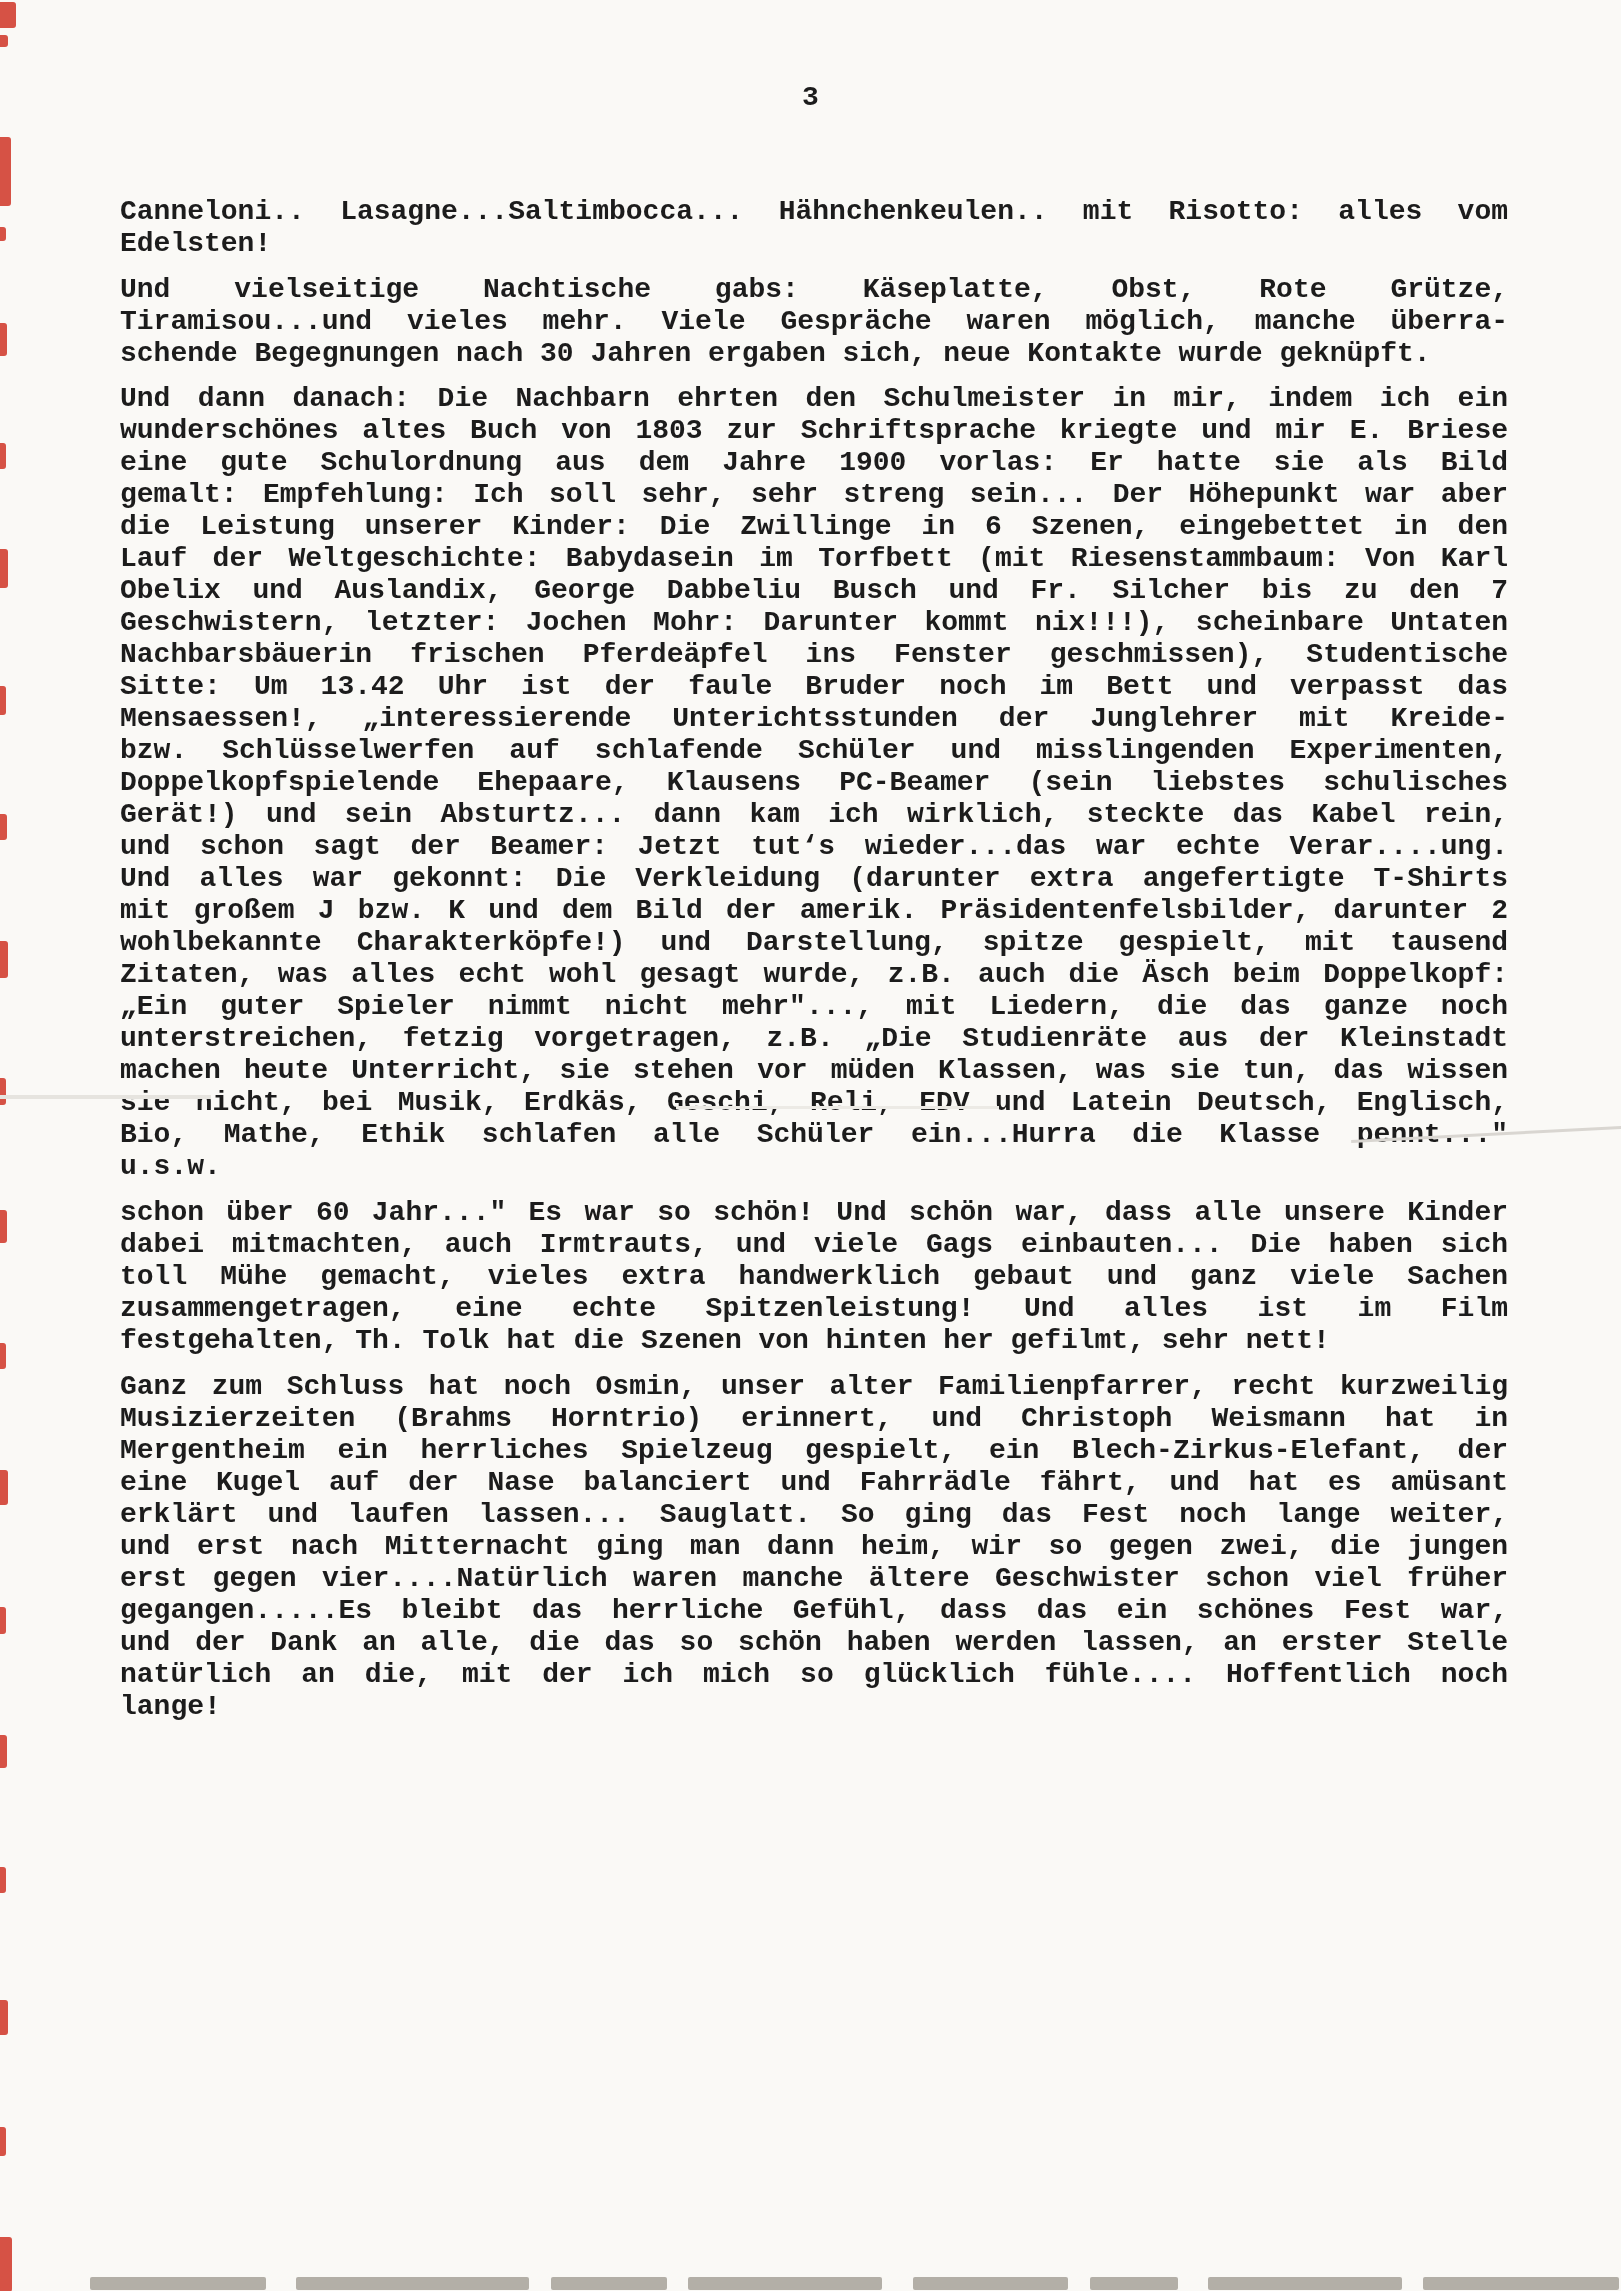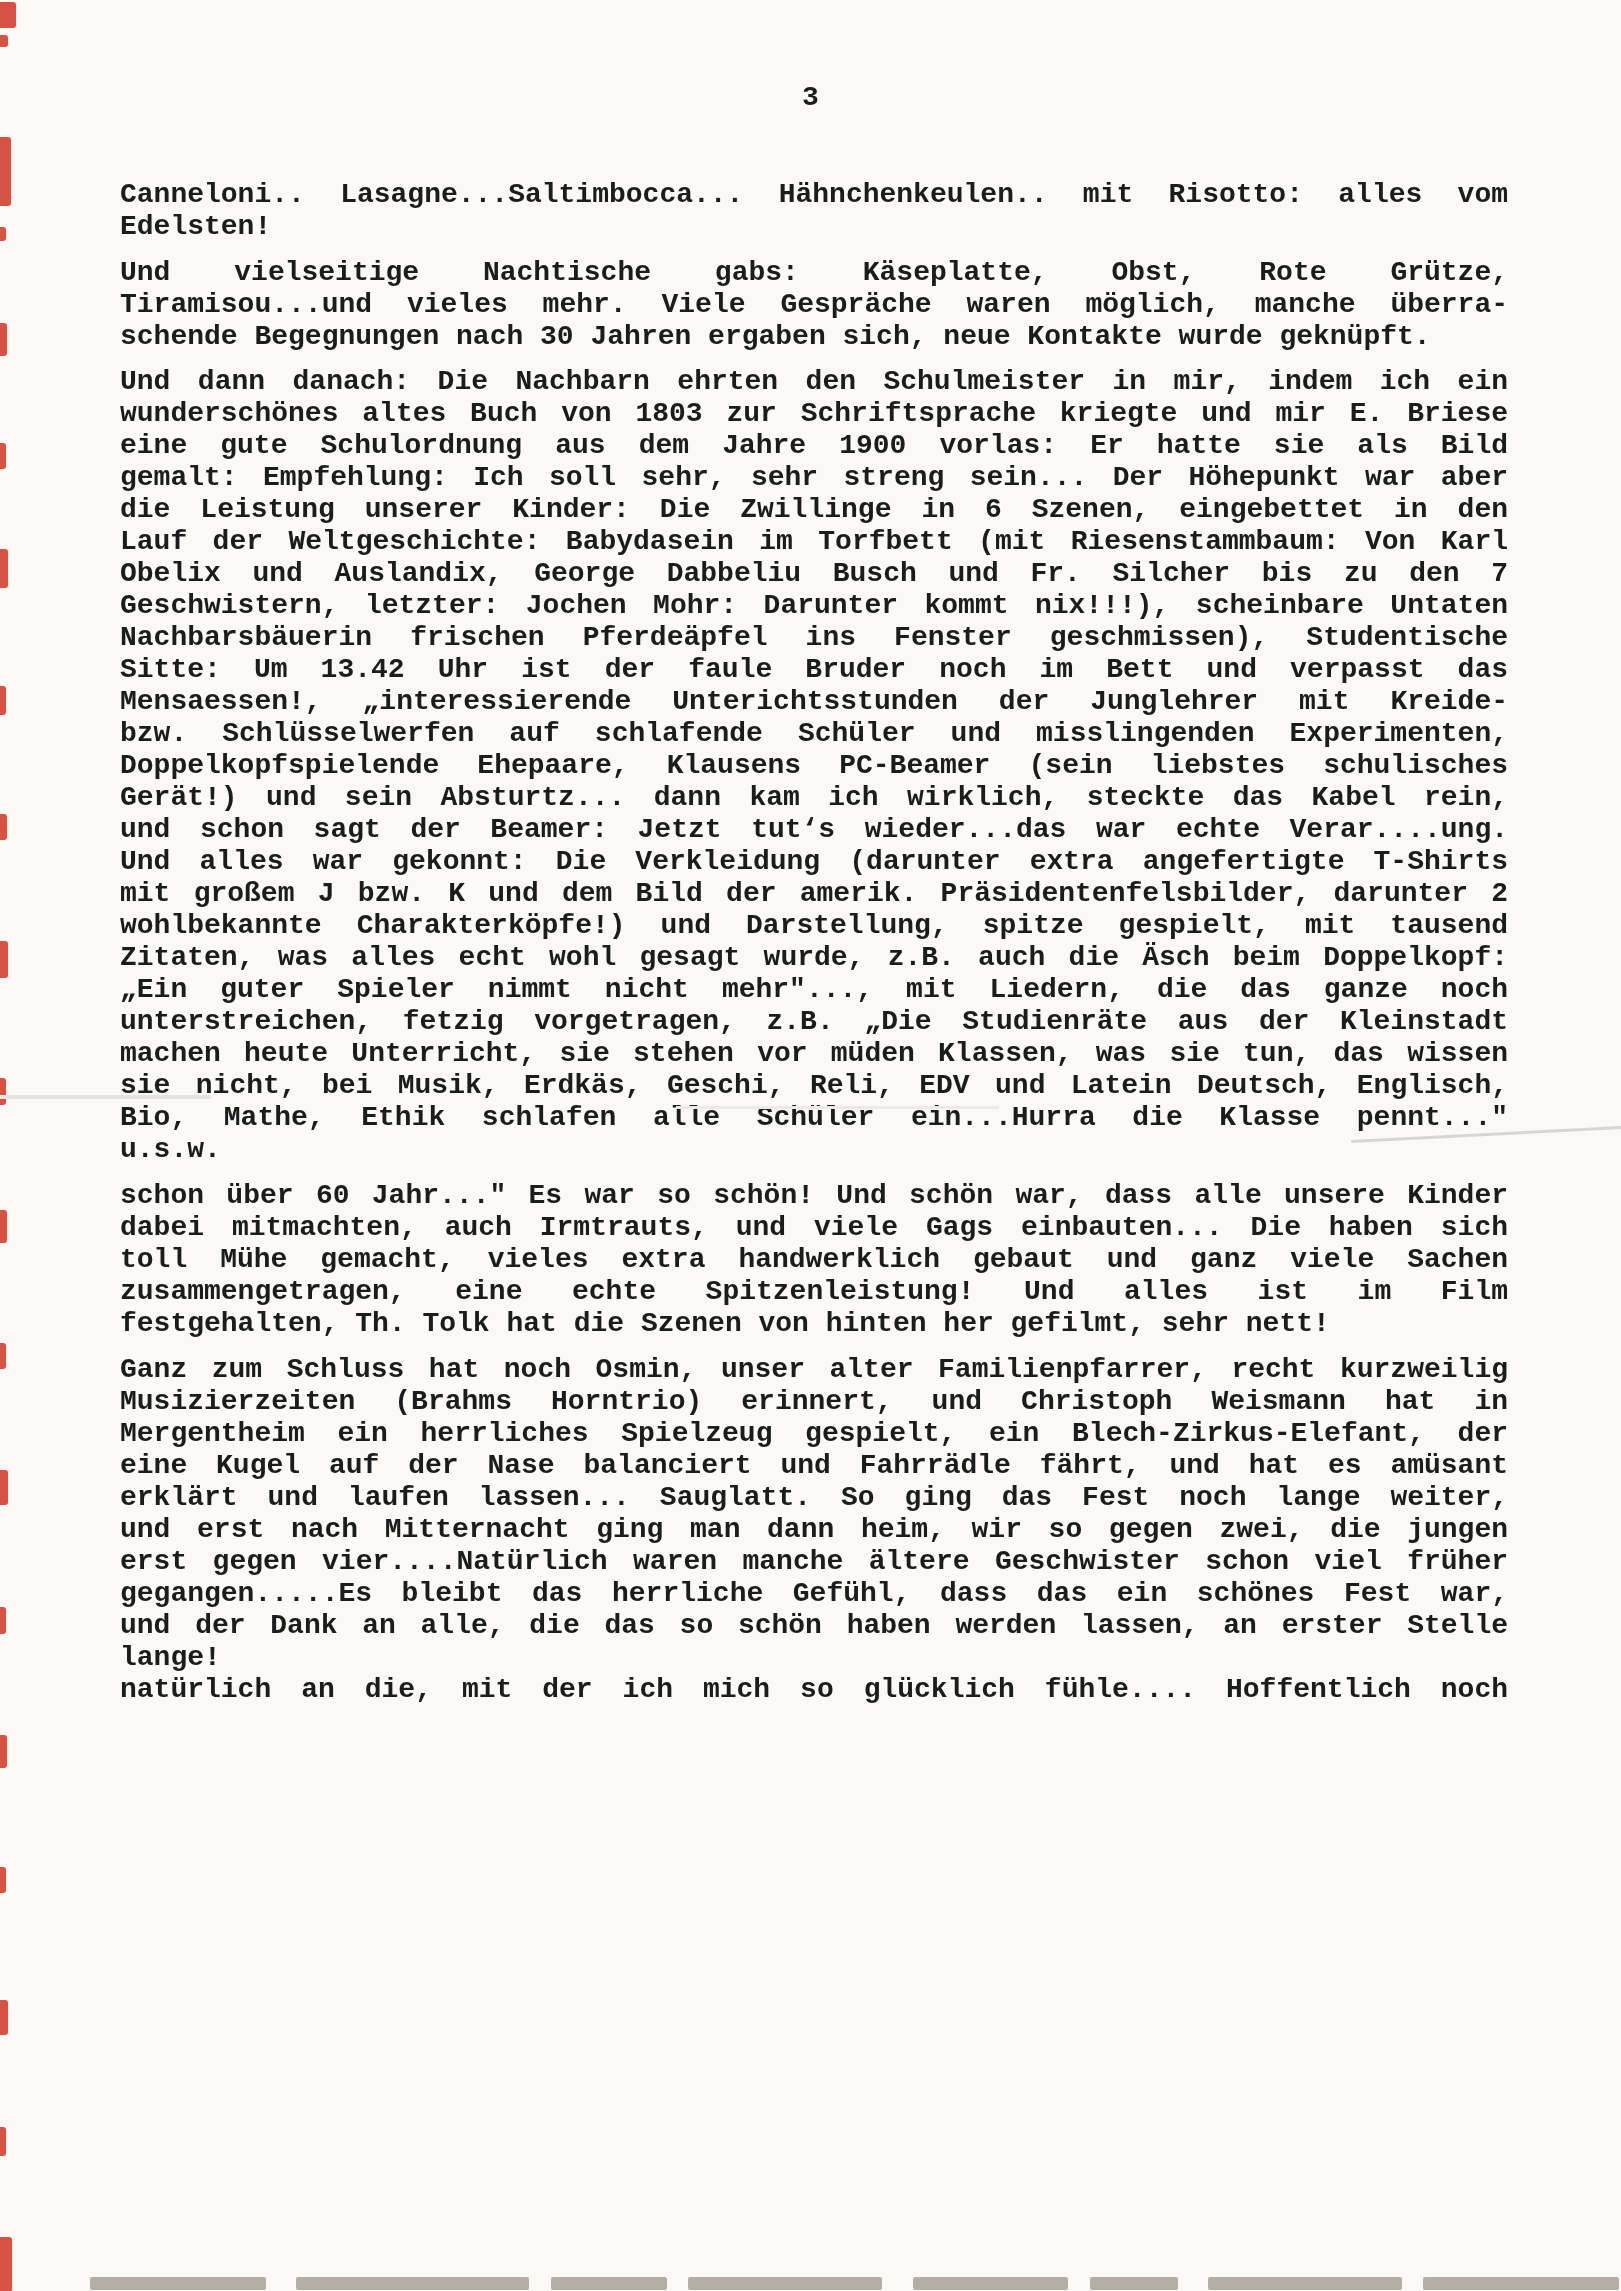--- a/index.html
+++ b/index.html
@@ -10,21 +10,21 @@
     overflow:hidden;
     font-family:"Liberation Mono","DejaVu Sans Mono",monospace;
     color:#1c1c1c;
   }
   .page-number{
     position:absolute;top:82px;left:0;width:1621px;
     text-align:center;
     font-size:28px;font-weight:bold;line-height:32px;
   }
   .page-body{
-    position:absolute;top:179px;left:120px;width:1388px;
+    position:absolute;top:196px;left:120px;width:1388px;
     font-size:28px;font-weight:bold;
   }
   .para{margin:0 0 13.7px 0;}
   .ln{
     height:32px;line-height:32px;
     text-align:justify;text-align-last:justify;
     white-space:normal;
   }
   .ln.last{text-align-last:left;}
   .edge-mark{position:absolute;left:0;border-radius:0 2.9px 2.9px 0;opacity:.88;}
@@ -88,22 +88,22 @@
       <div class="para">
         <div class="ln">Ganz zum Schluss hat noch Osmin, unser alter Familienpfarrer, recht kurzweilig</div>
         <div class="ln">Musizierzeiten (Brahms Horntrio) erinnert, und Christoph Weismann hat in</div>
         <div class="ln">Mergentheim ein herrliches Spielzeug gespielt, ein Blech-Zirkus-Elefant, der</div>
         <div class="ln">eine Kugel auf der Nase balanciert und Fahrrädle fährt, und hat es amüsant</div>
         <div class="ln">erklärt und laufen lassen...  Sauglatt. So ging das Fest noch lange weiter,</div>
         <div class="ln">und erst nach Mitternacht ging man dann heim, wir so gegen zwei, die jungen</div>
         <div class="ln">erst gegen vier....Natürlich waren manche ältere Geschwister schon viel früher</div>
         <div class="ln">gegangen.....Es bleibt das herrliche Gefühl, dass das ein schönes Fest war,</div>
         <div class="ln">und der Dank an alle, die das so schön haben werden lassen, an erster Stelle</div>
+        <div class="ln">natürlich an die, mit der ich mich so glücklich fühle.... Hoffentlich noch</div>
         <div class="ln last">lange!</div>
-        <div class="ln">natürlich an die, mit der ich mich so glücklich fühle.... Hoffentlich noch</div>
       </div>
     </div>
 
   <div>
       <div class="edge-mark" style="top: 2px; height: 25.5px; width: 15.7px; background: rgb(208, 58, 44);"></div>
       <div class="edge-mark" style="top: 35px; height: 11.8px; width: 7.8px; background: rgb(208, 58, 44);"></div>
       <div class="edge-mark" style="top: 137px; height: 69px; width: 10.8px; background: rgb(208, 58, 44);"></div>
       <div class="edge-mark" style="top: 227px; height: 13.7px; width: 5.9px; background: rgb(208, 58, 44);"></div>
       <div class="edge-mark" style="top: 323px; height: 33px; width: 6.9px; background: rgb(208, 58, 44);"></div>
       <div class="edge-mark" style="top: 443px; height: 25.5px; width: 5.9px; background: rgb(208, 58, 44);"></div>

